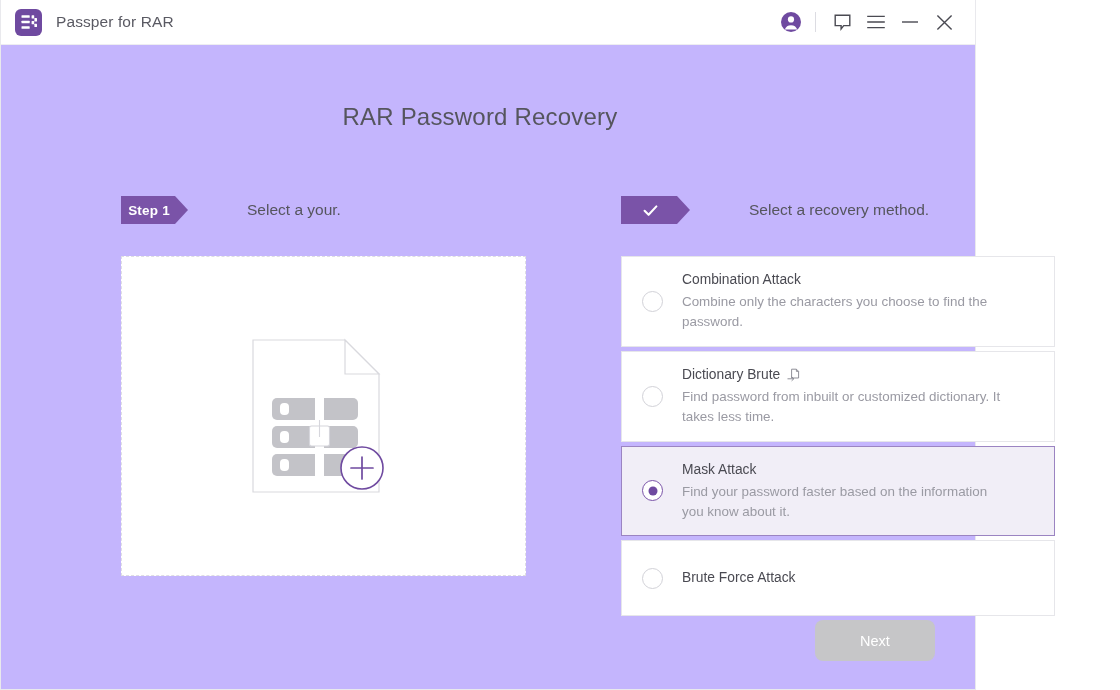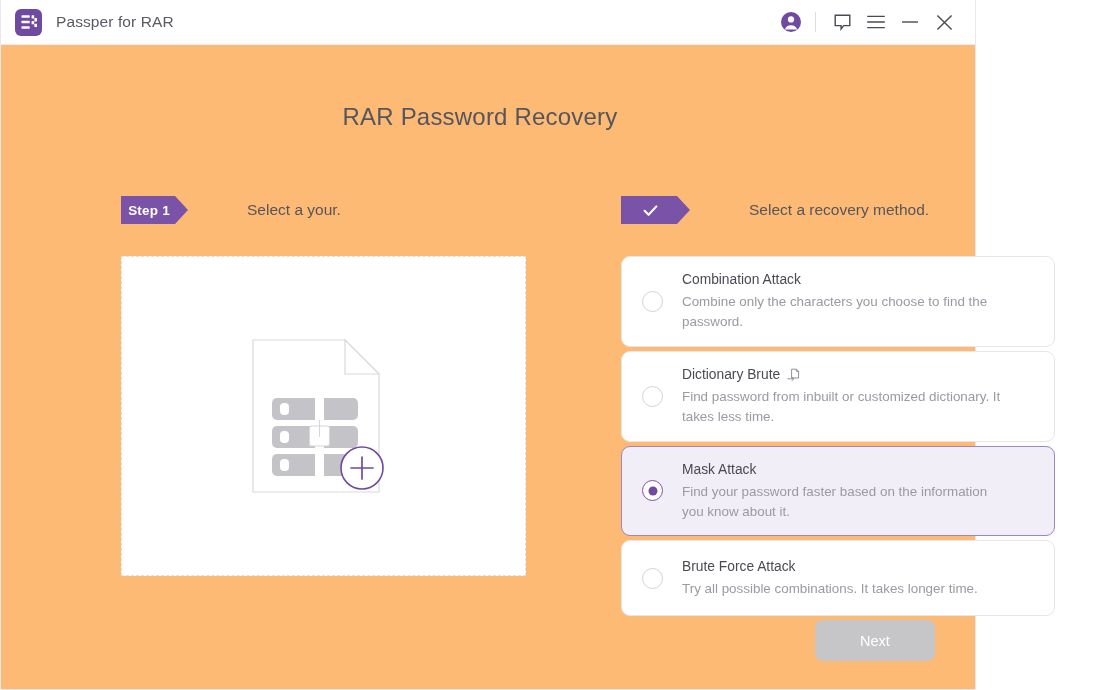--- a/index.html
+++ b/index.html
@@ -7,21 +7,21 @@
     width: 1120px;
     height: 690px;
     overflow: hidden;
     font-family: "Liberation Sans", sans-serif;
     background: #ffffff;
   }
   .window {
     position: relative;
     width: 976px;
     height: 690px;
-    background: #fdba74;
+    background: #c4b5fd;
     border: 1px solid #e9e9ed;
     border-top: none;
     display: flex;
     flex-direction: column;
   }
 
   
   .titlebar {
     height: 45px;
     flex: 0 0 45px;
@@ -140,21 +140,21 @@
     top: 50%;
     transform: translate(-50%, -50%);
     width: 150px;
     height: 160px;
   }
 
   
   .methods { display: flex; flex-direction: column; gap: 4px; }
   .method {
     border: 1px solid #e6e6ea;
-    border-radius: 9px;
+    border-radius: 0;
     background: #ffffff;
     display: flex;
     align-items: center;
     padding: 13px 14px 13px 20px;
     min-height: 76px;
   }
   .method.selected {
     background: #f1eef7;
     border: 1px solid #9b84c2;
   }
@@ -363,21 +363,20 @@
               <div class="m-desc">Find your password faster based on the information you know about it.</div>
             </div>
           </div>
 
           <div class="method">
             <div class="radio"></div>
             <div class="m-text">
               <div class="m-title-row">
                 <span class="m-title">Brute Force Attack</span>
               </div>
-              <div class="m-desc">Try all possible combinations. It takes longer time.</div>
             </div>
           </div>
 
         </div>
       </div>
     </div>
 
     <button class="next-btn">Next</button>
   </div>
 </div>

